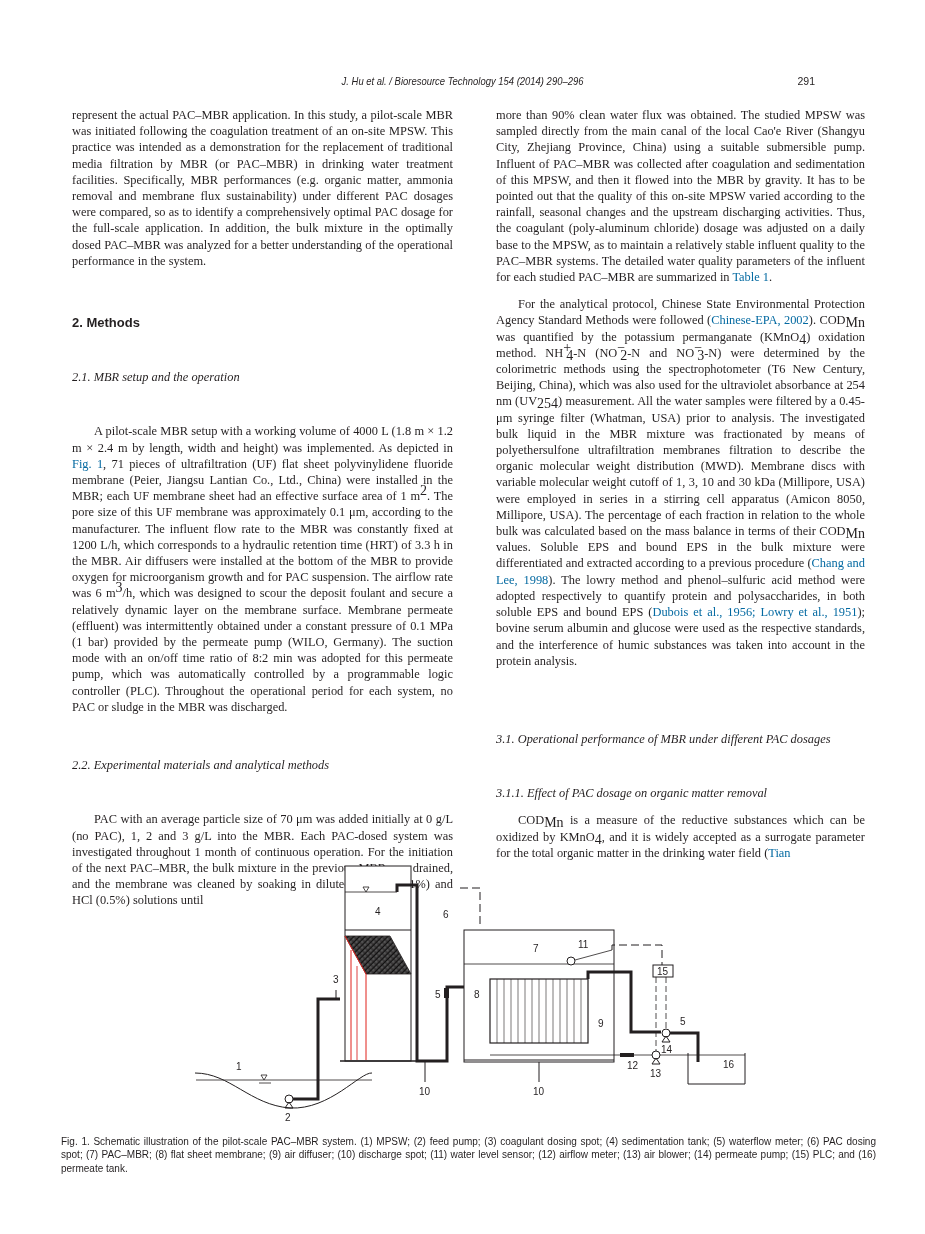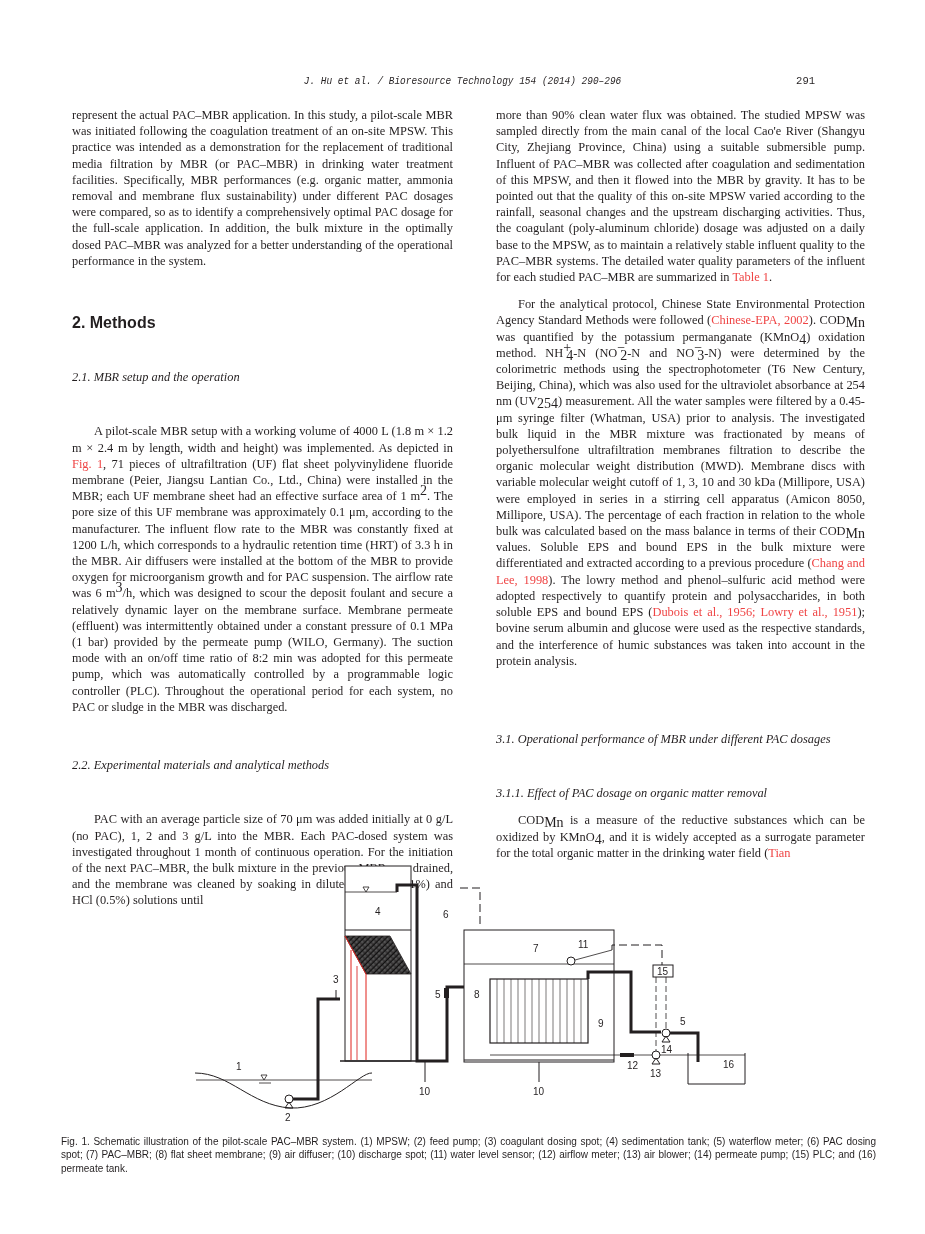--- a/index.html
+++ b/index.html
@@ -1,29 +1,29 @@
 <!DOCTYPE html>
 <html><head>
 <meta charset="utf-8">
 <style>
   html, body { margin:0; padding:0; background:#ffffff; }
   body { width:925px; height:1234px; position:relative; overflow:hidden;
          font-family:"Liberation Serif", "DejaVu Serif", serif; color:#231f20; }
   .running-head { position:absolute; top:75px; left:0; width:879px; height:14px;
-         font-family:Liberation Mono, monospace; font-size:10.5px; }
+         font-family:Liberation Sans, sans-serif; font-size:10.5px; }
   .running-head .title { position:absolute; left:0; width:925px; text-align:center; font-style:italic; top:0; transform:scaleX(0.9); }
   .running-head .pnum { position:absolute; right:64px; top:0; }
   .col { position:absolute; top:96px; width:403px; font-size:12.4px; line-height:16.2px; text-align:justify; }
   .col.left { left:61px; }
   .col.right { left:485px; width:391px; }
   .col p { margin:11px; }
   .col p.indent { text-indent:22px; }
-  .h2 { font-family:"Liberation Sans", sans-serif; font-weight:bold; font-size:16px; margin:0; }
+  .h2 { font-family:"Liberation Sans", sans-serif; font-weight:bold; font-size:13px; margin:0; }
   .h3 { font-style:italic; margin:0;font-family:Liberation Serif, serif; }
-  .link { color:#ef4444; }
+  .link { color:#0369a1; }
   sub, sup { font-size:14px; line-height:0; }
   .figure { position:absolute; left:180px; top:860px; width:720px; height:270px; }
   .caption { position:absolute; top:1135px; left:61px; width:815px;
          font-family:"Liberation Sans", sans-serif; font-size:10px; line-height:13.4px; text-align:justify; }
   .caption b { font-weight:normal; }
   .spacer { height:16.2px; }
 </style>
 </head>
 <body>
 

